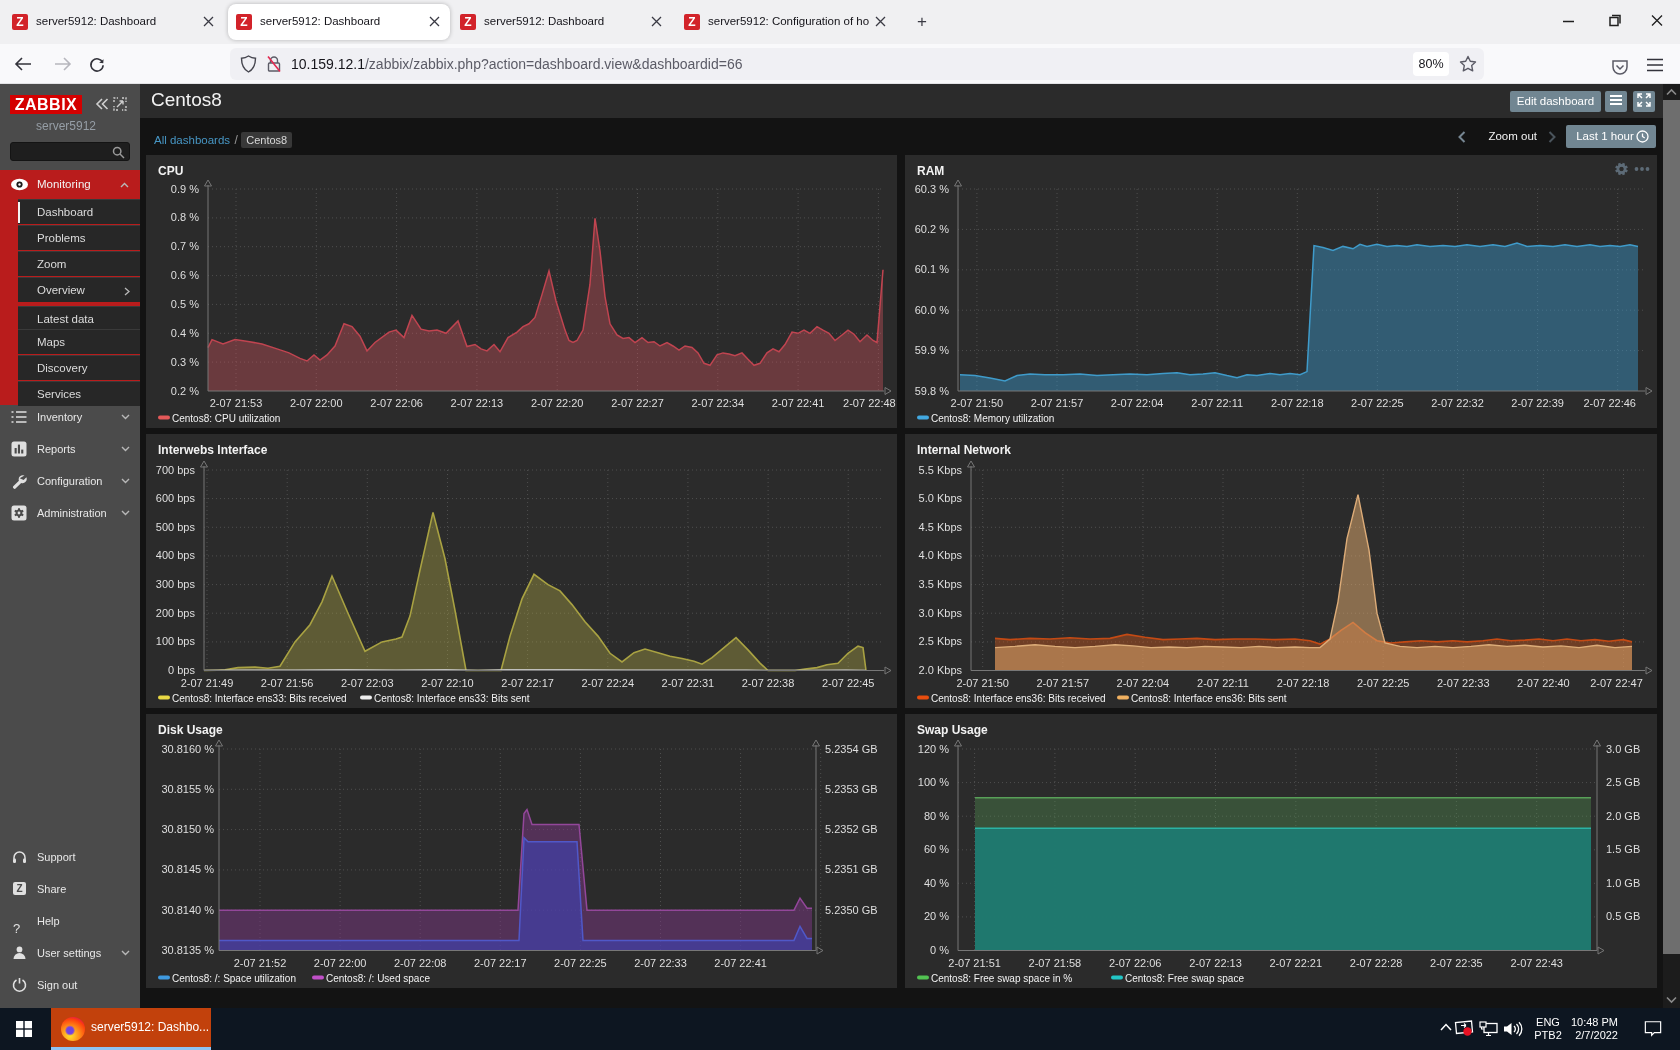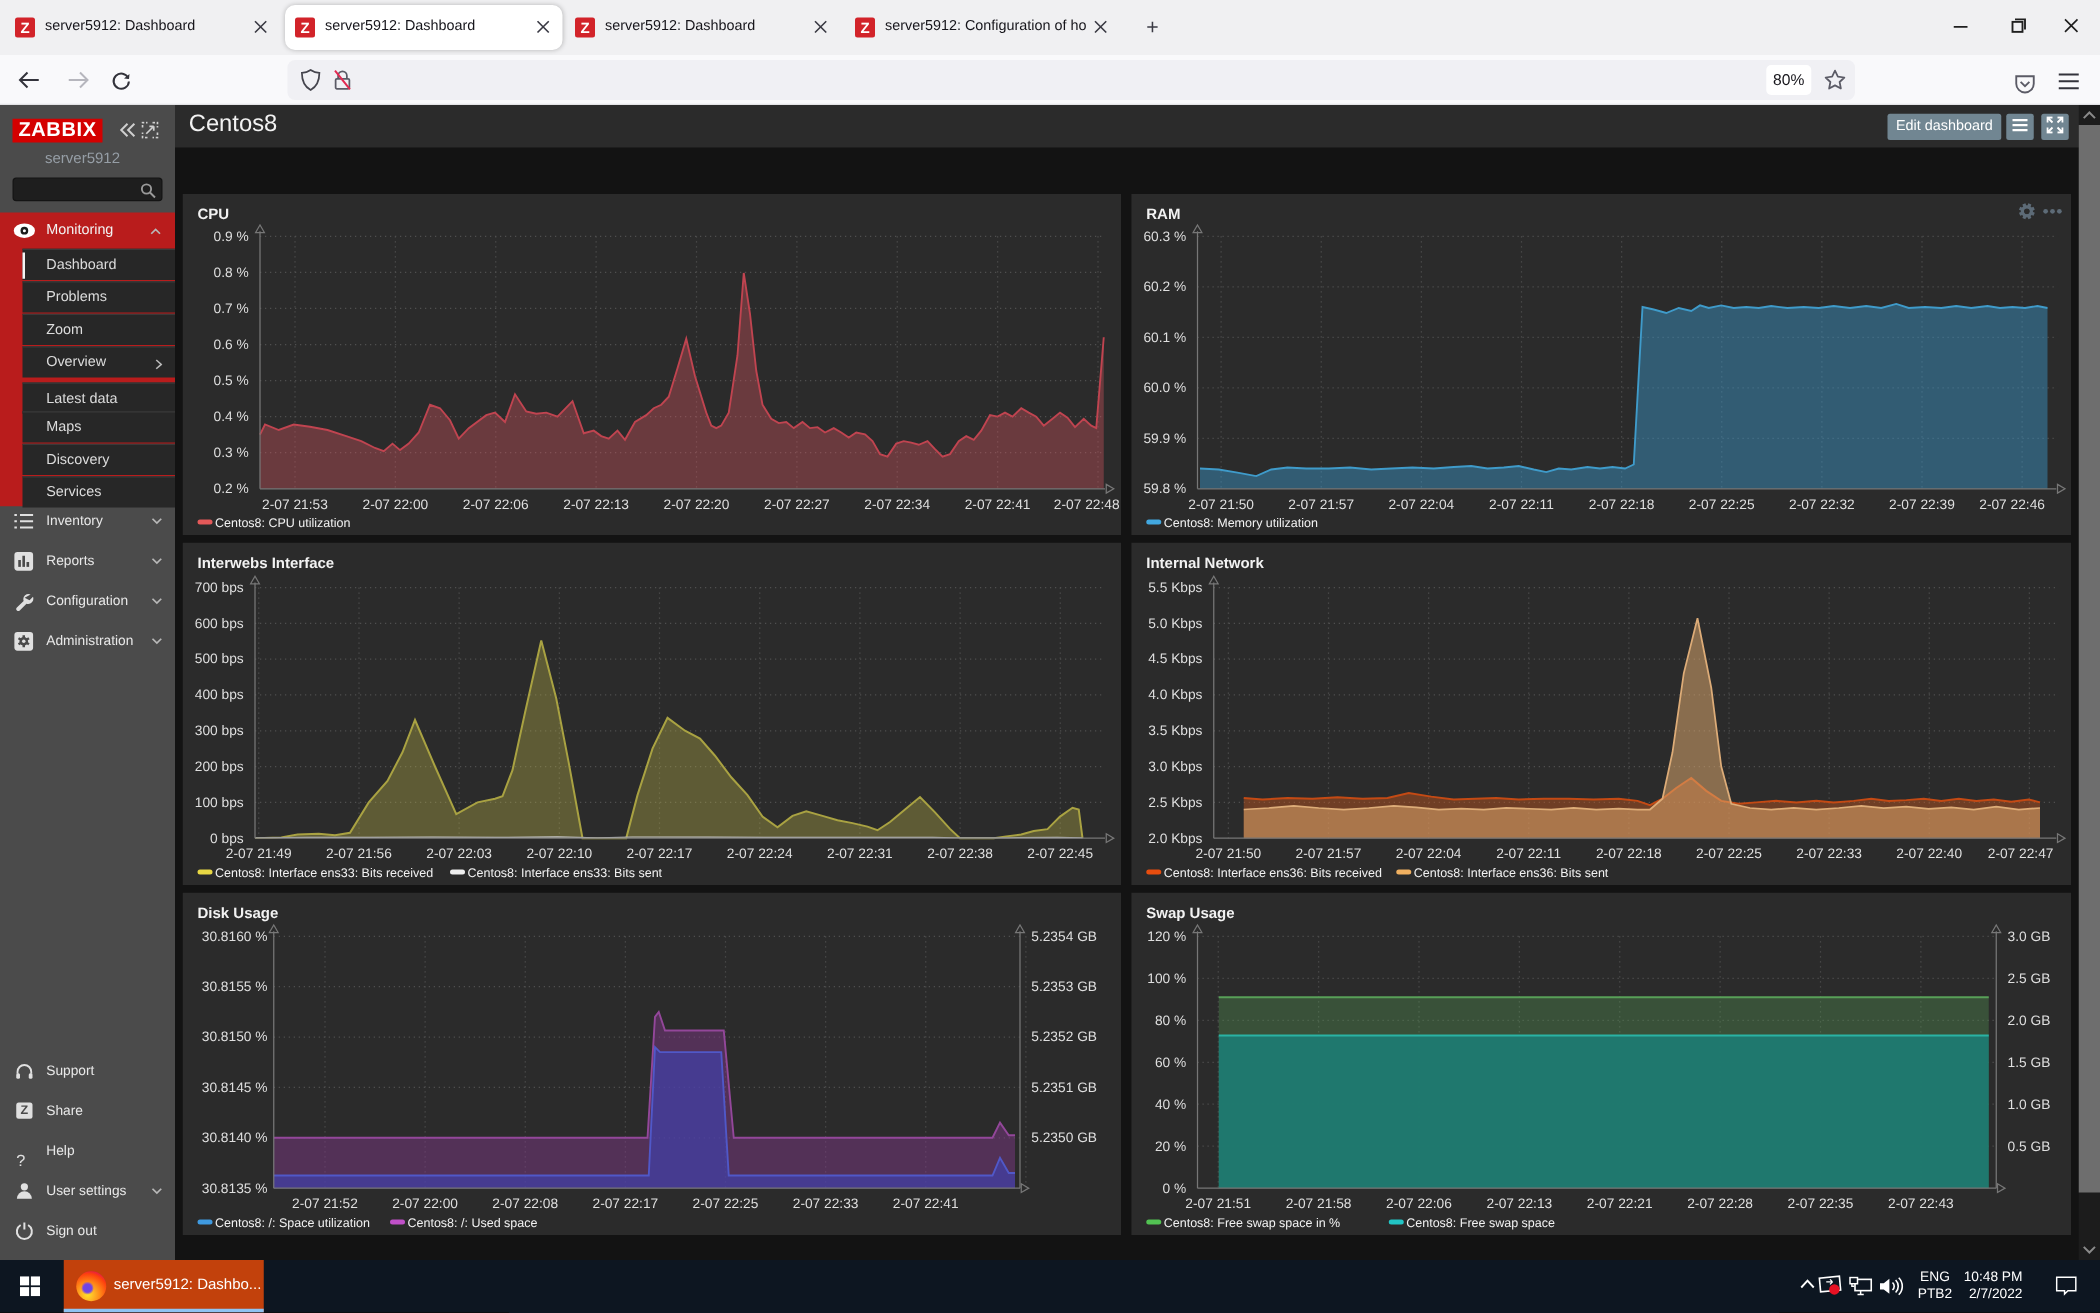--- a/index.html
+++ b/index.html
@@ -117,20 +117,21 @@
     </svg>
   <div id="urlbar">
     <svg style="position:absolute;left:10px;top:7px" width="17" height="18" viewBox="0 0 17 18">
         <path d="M8.5 1 C10.5 2.4 13 3.2 15.5 3.2 C15.5 9.5 13.4 14.3 8.5 17 C3.6 14.3 1.5 9.5 1.5 3.2 C4 3.2 6.5 2.4 8.5 1 Z" fill="none" stroke="#45454e" stroke-width="1.4"></path>
       </svg>
     <svg style="position:absolute;left:36px;top:7px" width="16" height="18" viewBox="0 0 16 18">
         <rect x="2.5" y="8" width="11" height="8" rx="1" fill="none" stroke="#5b5b66" stroke-width="1.4"></rect>
         <path d="M4.5 8 V5.5 a3.5 3.5 0 0 1 7 0 V8" fill="none" stroke="#5b5b66" stroke-width="1.4"></path>
         <line x1="2" y1="1.5" x2="14" y2="16.5" stroke="#e22850" stroke-width="1.6"></line>
       </svg>
+    <div id="urltext"><b>10.159.12.1</b>/zabbix/zabbix.php?action=dashboard.view&amp;dashboardid=66</div>
     <div id="zoomchip">80%</div>
     <svg style="position:absolute;right:7px;top:7px" width="18" height="18" viewBox="0 0 18 18">
         <path d="M9 1.5 L11.3 6.3 16.5 7 12.7 10.6 13.7 15.8 9 13.3 4.3 15.8 5.3 10.6 1.5 7 6.7 6.3 Z" fill="none" stroke="#5b5b66" stroke-width="1.4" stroke-linejoin="round"></path>
       </svg>
   </div>
   <svg class="navic" style="left:1610px;" width="20" height="20" viewBox="0 0 20 20">
       <path d="M3 4 h14 v6 a7 7 0 0 1 -14 0 Z" fill="none" stroke="#5b5b66" stroke-width="1.5"></path>
       <path d="M6.5 8.5 L10 12 L13.5 8.5" fill="none" stroke="#5b5b66" stroke-width="1.5"></path>
     </svg>
   <svg class="navic" style="left:1646px;" width="18" height="16" viewBox="0 0 18 16">
@@ -247,20 +248,36 @@
               <path d="M1 2 h12 M1 6 h12 M1 10 h12" stroke="#fff" stroke-width="1.8"></path>
             </svg></div>
         <div class="hbtn" style="right:9px;width:22px;"><svg width="14" height="14" viewBox="0 0 14 14" style="margin-top:2px">
               <g stroke="#fff" stroke-width="1.5" fill="none">
                 <path d="M5 1 H1 v4 M1 1 l4 4"></path>
                 <path d="M9 1 h4 v4 M13 1 L9 5"></path>
                 <path d="M13 9 v4 h-4 M13 13 L9 9"></path>
                 <path d="M1 9 v4 h4 M1 13 l4-4"></path>
               </g>
             </svg></div>
+      </div>
+      <div id="crumbs">
+        <span style="position:absolute;left:14px;top:12px;"><a>All dashboards</a> <span style="color:#9a9a9a;font-size:12px;"> / </span> <span id="c8chip">Centos8</span></span>
+        <svg style="position:absolute;right:198px;top:13px" width="8" height="12" viewBox="0 0 8 12">
+            <path d="M6.5 1 L1.5 6 L6.5 11" stroke="#768692" stroke-width="2" fill="none"></path>
+          </svg>
+        <div id="zoomout">Zoom out</div>
+        <svg style="position:absolute;right:108px;top:13px" width="8" height="12" viewBox="0 0 8 12">
+            <path d="M1.5 1 L6.5 6 L1.5 11" stroke="#4a545c" stroke-width="2" fill="none"></path>
+          </svg>
+        <div id="timebtn">Last 1 hour
+          <svg style="position:absolute;right:7px;top:5px" width="13" height="13" viewBox="0 0 13 13">
+              <circle cx="6.5" cy="6.5" r="5.5" fill="none" stroke="#fff" stroke-width="1.3"></circle>
+              <path d="M6.5 3.5 V6.5 L8.7 8" stroke="#fff" stroke-width="1.3" fill="none"></path>
+            </svg>
+        </div>
       </div>
     </div>
     <div id="vscroll">
       <svg style="position:absolute;left:3px;top:4px" width="11" height="8" viewBox="0 0 11 8">
           <path d="M1 6.5 L5.5 2 L10 6.5" stroke="#8a8a8a" stroke-width="1.6" fill="none"></path>
         </svg>
       <div id="vthumb"></div>
       <svg style="position:absolute;left:3px;top:912px" width="11" height="8" viewBox="0 0 11 8">
           <path d="M1 1.5 L5.5 6 L10 1.5" stroke="#8a8a8a" stroke-width="1.6" fill="none"></path>
         </svg>

